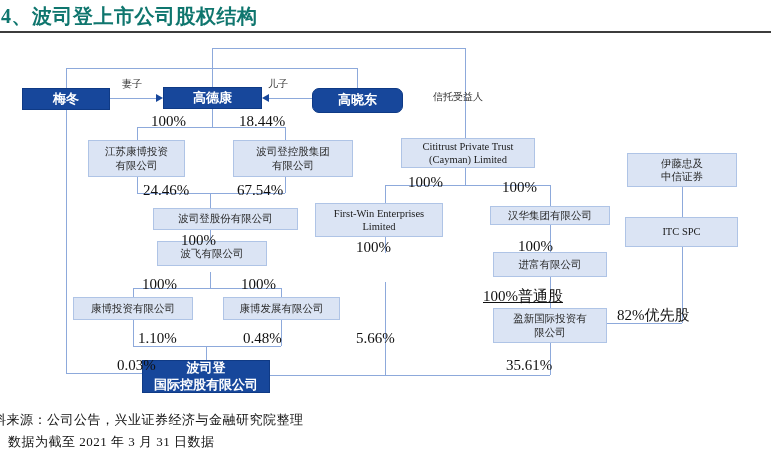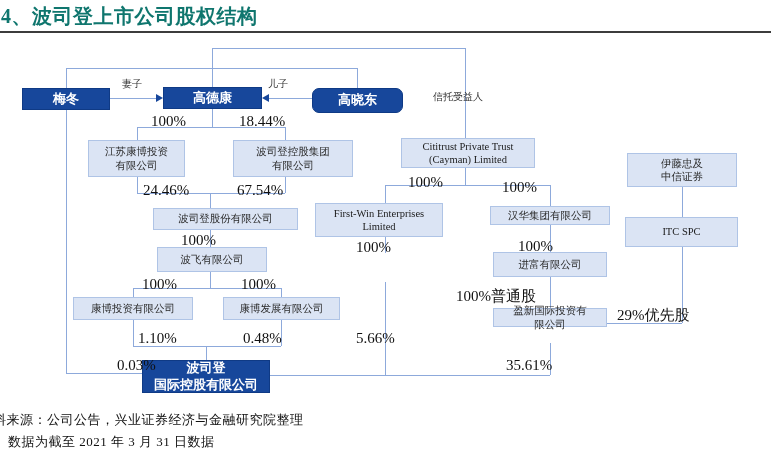--- a/index.html
+++ b/index.html
@@ -78,30 +78,30 @@
     <div class="arrow right" style="left: 156px; top: 94px;"></div>
     <div class="arrow left" style="left: 262px; top: 94px;"></div>
     <div class="node primary" style="left: 22px; top: 88px; width: 88px; height: 22px;">梅冬</div>
     <div class="node primary" style="left: 163px; top: 87px; width: 99px; height: 22px;">高德康</div>
     <div class="node primary" style="left: 312px; top: 88px; width: 91px; height: 25px; border-radius: 7px;">高晓东</div>
     <div class="node light" style="left: 88px; top: 140px; width: 97px; height: 37px;">江苏康博投资
 有限公司</div>
     <div class="node light" style="left: 233px; top: 140px; width: 120px; height: 37px;">波司登控股集团
 有限公司</div>
     <div class="node light" style="left: 153px; top: 208px; width: 145px; height: 22px;">波司登股份有限公司</div>
-    <div class="node light" style="left: 157px; top: 247px; width: 110px; height: 25px;">波飞有限公司</div>
+    <div class="node light" style="left: 157px; top: 241px; width: 110px; height: 25px;">波飞有限公司</div>
     <div class="node light" style="left: 73px; top: 297px; width: 120px; height: 23px;">康博投资有限公司</div>
     <div class="node light" style="left: 223px; top: 297px; width: 117px; height: 23px;">康博发展有限公司</div>
     <div class="node light en" style="left: 315px; top: 203px; width: 128px; height: 34px;">First-Win Enterprises
 Limited</div>
     <div class="node light en" style="left: 401px; top: 138px; width: 134px; height: 30px;">Cititrust Private Trust
 (Cayman) Limited</div>
     <div class="node light" style="left: 490px; top: 206px; width: 120px; height: 19px;">汉华集团有限公司</div>
     <div class="node light" style="left: 493px; top: 252px; width: 114px; height: 25px;">进富有限公司</div>
-    <div class="node light" style="left: 493px; top: 308px; width: 114px; height: 19px;">盈新国际投资有
+    <div class="node light" style="left: 493px; top: 308px; width: 114px; height: 35px;">盈新国际投资有
 限公司</div>
     <div class="node light" style="left: 627px; top: 153px; width: 110px; height: 34px;">伊藤忠及
 中信证券</div>
     <div class="node light en" style="left: 625px; top: 217px; width: 113px; height: 30px;">ITC SPC</div>
     <div class="node primary" style="left: 142px; top: 360px; width: 128px; height: 33px;">波司登
 国际控股有限公司</div>
     <div class="edge-label rel-label" style="left: 122px; top: 77px;">妻子</div>
     <div class="edge-label rel-label" style="left: 268px; top: 77px;">儿子</div>
     <div class="edge-label rel-label" style="left: 433px; top: 90px;">信托受益人</div>
     <div class="edge-label" style="left: 151px; top: 113px;">100%</div>
@@ -112,19 +112,19 @@
     <div class="edge-label" style="left: 142px; top: 276px;">100%</div>
     <div class="edge-label" style="left: 241px; top: 276px;">100%</div>
     <div class="edge-label" style="left: 138px; top: 330px;">1.10%</div>
     <div class="edge-label" style="left: 243px; top: 330px;">0.48%</div>
     <div class="edge-label" style="left: 90px; top: 357px; margin-left: 27px;">0.03%</div>
     <div class="edge-label" style="left: 356px; top: 330px;">5.66%</div>
     <div class="edge-label" style="left: 408px; top: 174px;">100%</div>
     <div class="edge-label" style="left: 502px; top: 179px;">100%</div>
     <div class="edge-label" style="left: 356px; top: 239px;">100%</div>
     <div class="edge-label" style="left: 518px; top: 238px;">100%</div>
-    <div class="edge-label" style="left: 456px; top: 287px;">100%普通股</div>
-    <div class="edge-label" style="left: 617px; top: 306px;">29%优先股</div>
+    <div class="edge-label" style="left: 483px; top: 287px; text-decoration: underline;">100%普通股</div>
+    <div class="edge-label" style="left: 617px; top: 306px;">82%优先股</div>
     <div class="edge-label" style="left: 506px; top: 357px;">35.61%</div>
   </div>
 
 <div id="footer-source">料来源：公司公告，兴业证券经济与金融研究院整理</div>
 <div id="footer-note">数据为截至 2021 年 3 月 31 日数据</div>
 
 </body></html>

